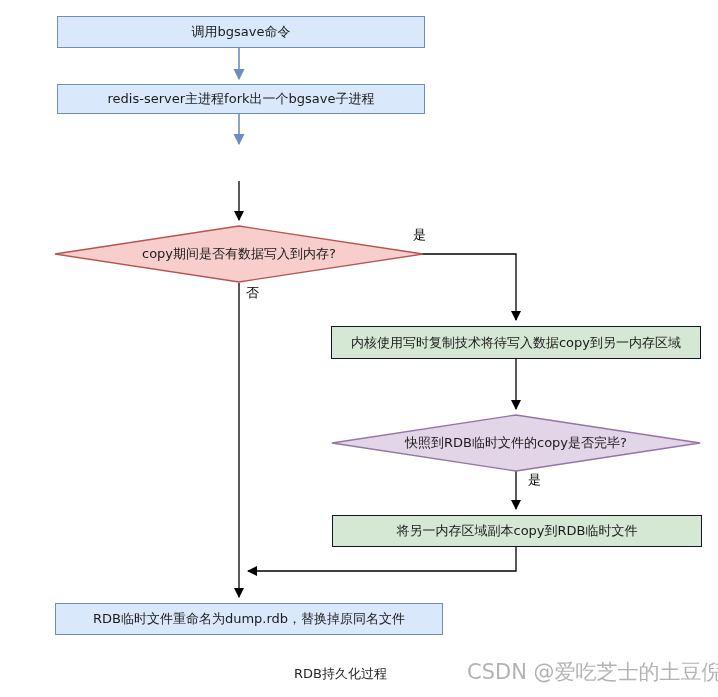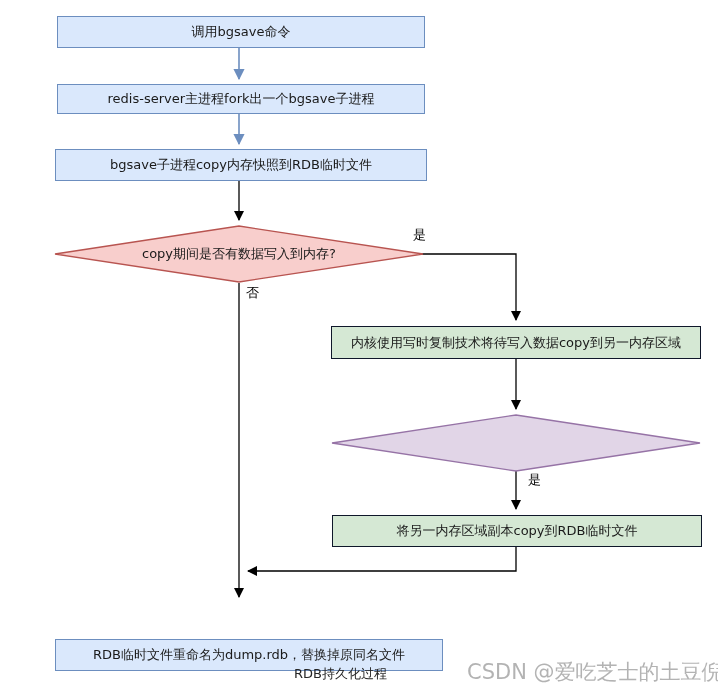--- a/index.html
+++ b/index.html
@@ -68,21 +68,21 @@
     font-size: 21px;
     color: #b3b3b3;
     white-space: nowrap;
   }
   
   .n-call     { left: 57px;  top: 16px;  width: 368px; height: 32px; }
   .n-fork     { left: 57px;  top: 84px;  width: 368px; height: 30px; }
   .n-copy     { left: 55px;  top: 149px; width: 372px; height: 32px; }
   .n-cow      { left: 331px; top: 326px; width: 370px; height: 33px; }
   .n-replica  { left: 332px; top: 515px; width: 370px; height: 32px; }
-  .n-rename   { left: 55px;  top: 603px; width: 388px; height: 32px; margin-top: 36px; }
+  .n-rename   { left: 55px;  top: 603px; width: 388px; height: 32px; }
   .d-red-label    { left: 69px;  top: 241px; width: 340px; height: 26px; }
   .d-purple-label { left: 346px; top: 430px; width: 340px; height: 26px; }
   .lbl-yes1 { left: 413px; top: 226px; }
   .lbl-no1  { left: 246px; top: 284px; }
   .lbl-yes2 { left: 528px; top: 471px; }
 </style>
 </head>
 <body>
 
 <div id="canvas">
@@ -108,26 +108,26 @@
     <path d="M239,283 L239,597" stroke="#000000" stroke-width="1.3" fill="none" marker-end="url(#ah-black)"></path>
 
     <polygon points="55,254 239,226 423,254 239,282" fill="#f8cecc" stroke="#b85450" stroke-width="1.3"></polygon>
     <polygon points="332,443 516,415 700,443 516,471" fill="#e1d5e7" stroke="#9673a6" stroke-width="1.3"></polygon>
   </svg>
 
   <div class="node proc-blue n-call">调用bgsave命令</div>
 
   <div class="node proc-blue n-fork">redis-server主进程fork出一个bgsave子进程</div>
 
-  <div class="node proc-blue n-copy">bgsave子进程copy内存快照到RDB临时文件</div>
 
   <div class="diamond-label d-red-label">copy期间是否有数据写入到内存?</div>
 
   <div class="node proc-green n-cow">内核使用写时复制技术将待写入数据copy到另一内存区域</div>
 
+  <div class="diamond-label d-purple-label">快照到RDB临时文件的copy是否完毕?</div>
 
   <div class="node proc-green n-replica">将另一内存区域副本copy到RDB临时文件</div>
 
   <div class="node proc-blue n-rename">RDB临时文件重命名为dump.rdb，替换掉原同名文件</div>
 
   <div class="edge-label lbl-yes1">是</div>
   <div class="edge-label lbl-no1">否</div>
   <div class="edge-label lbl-yes2">是</div>
 
   <div class="caption">RDB持久化过程</div>

